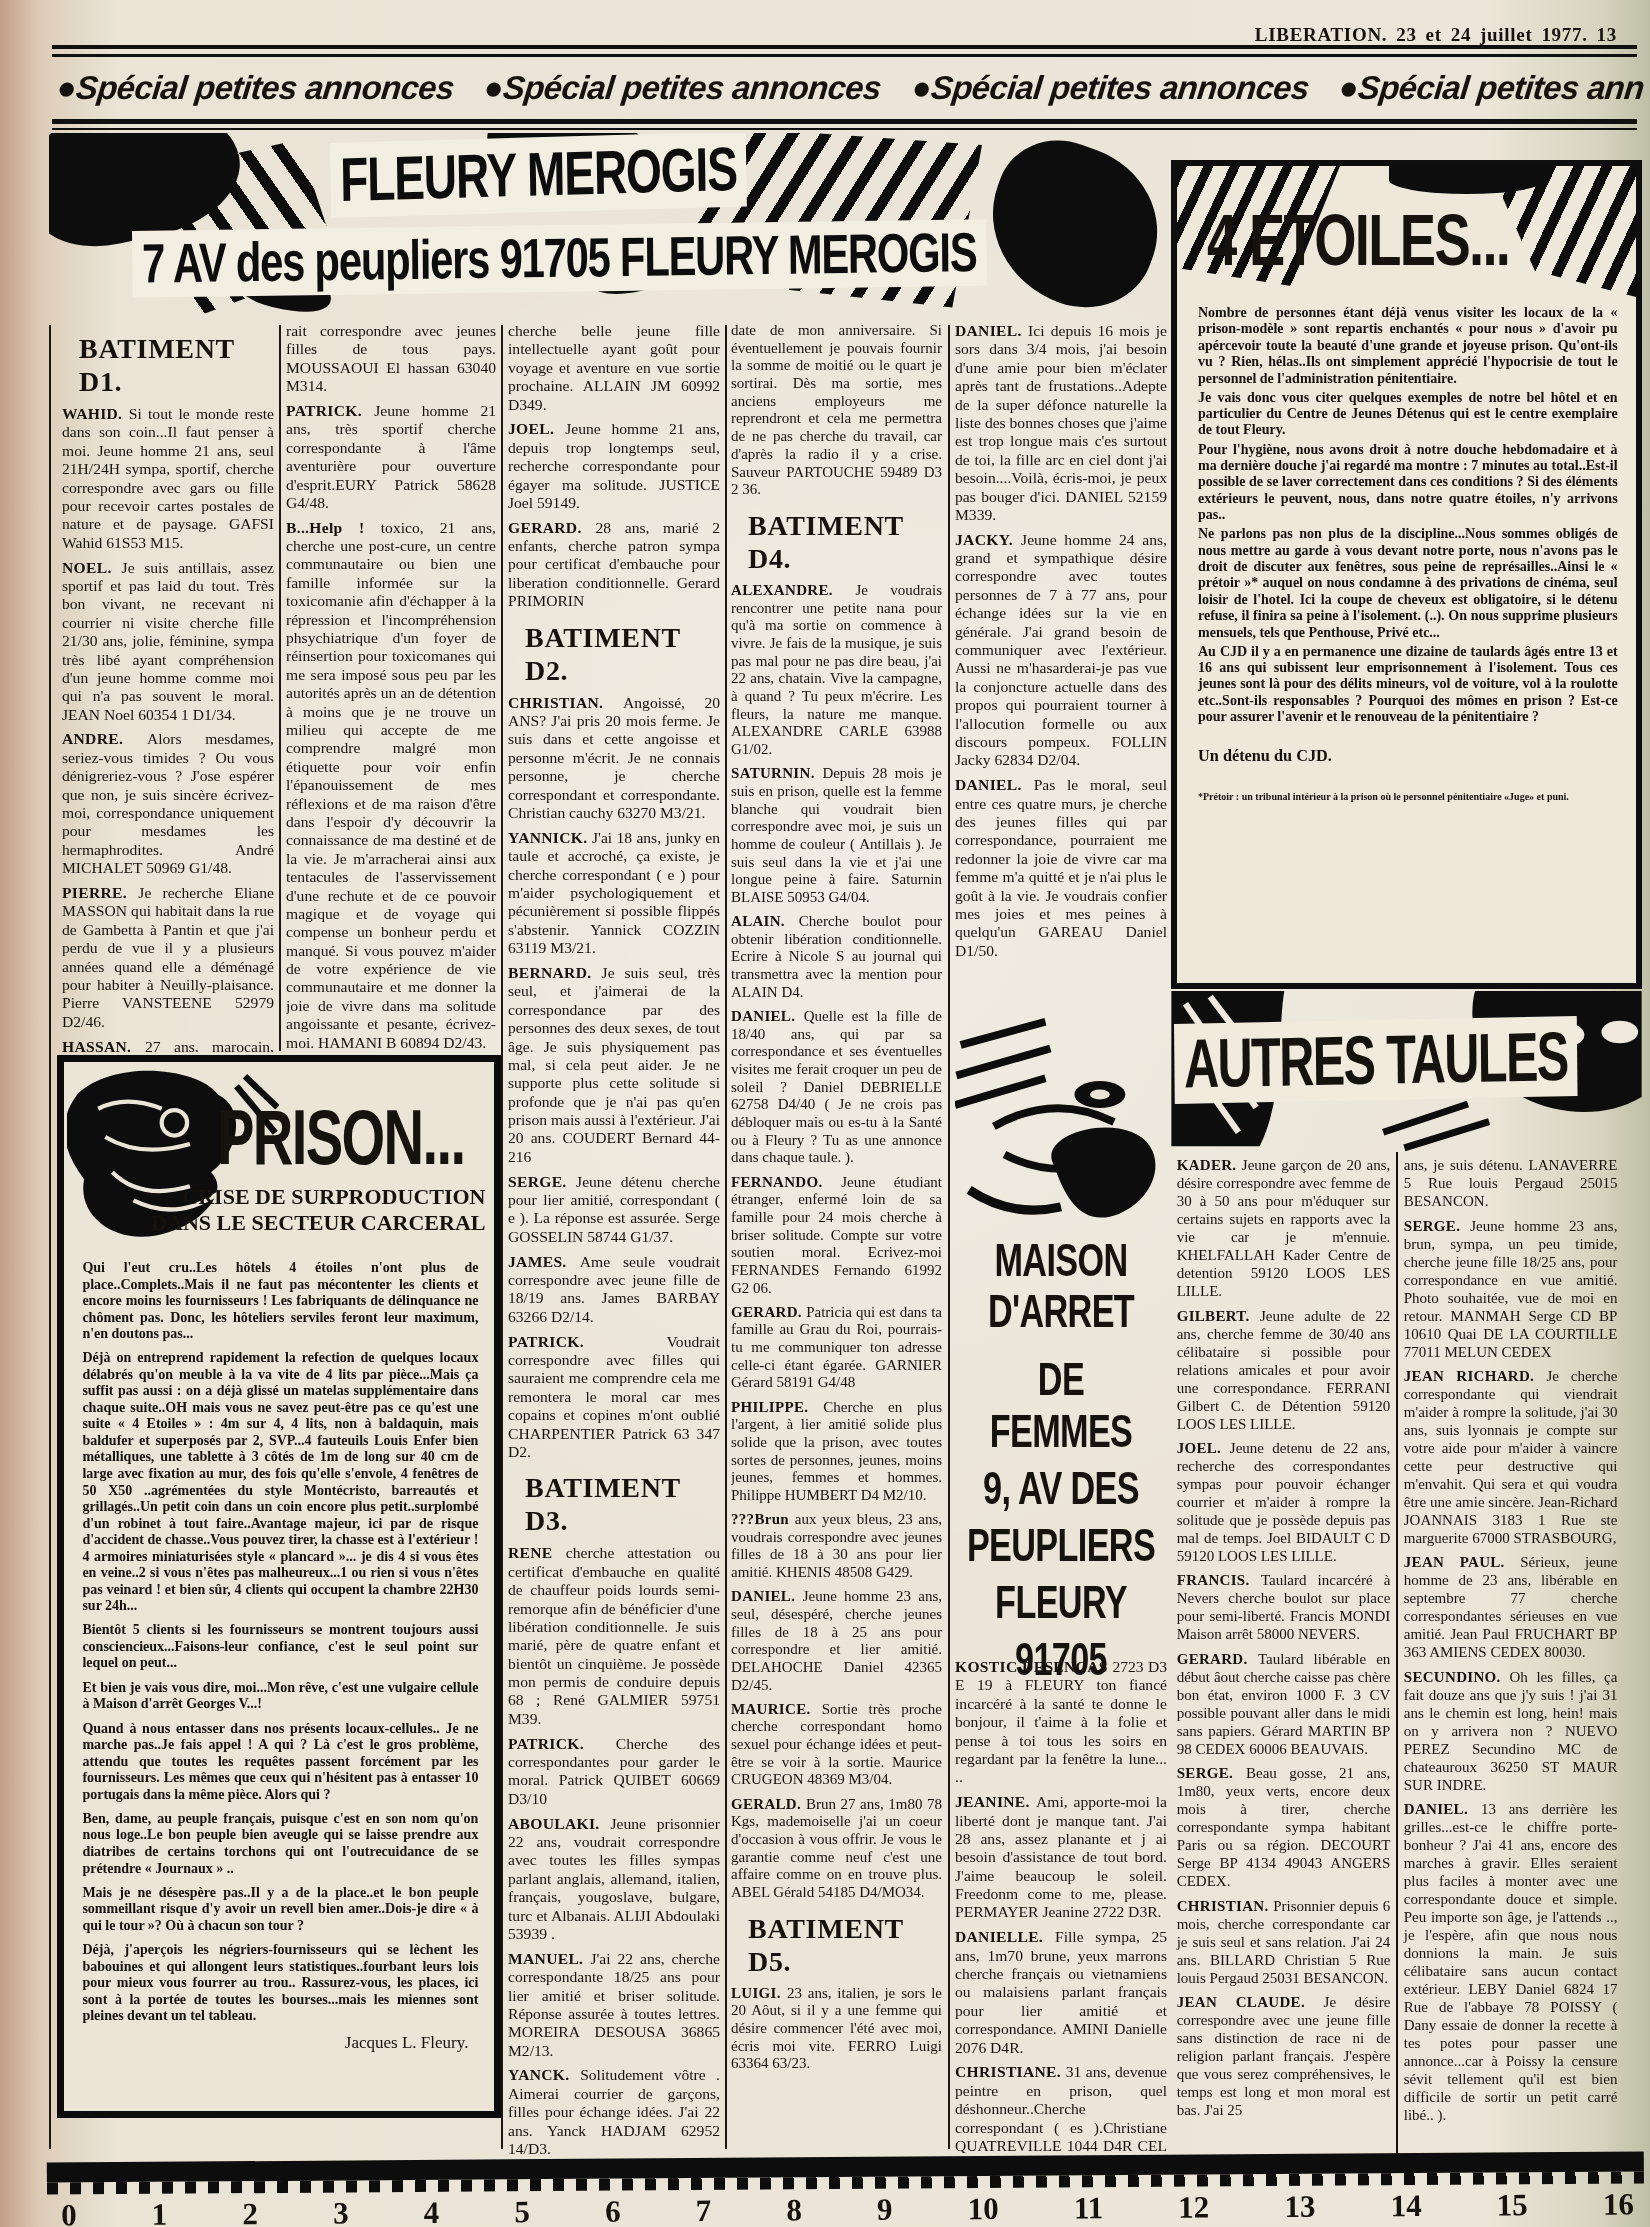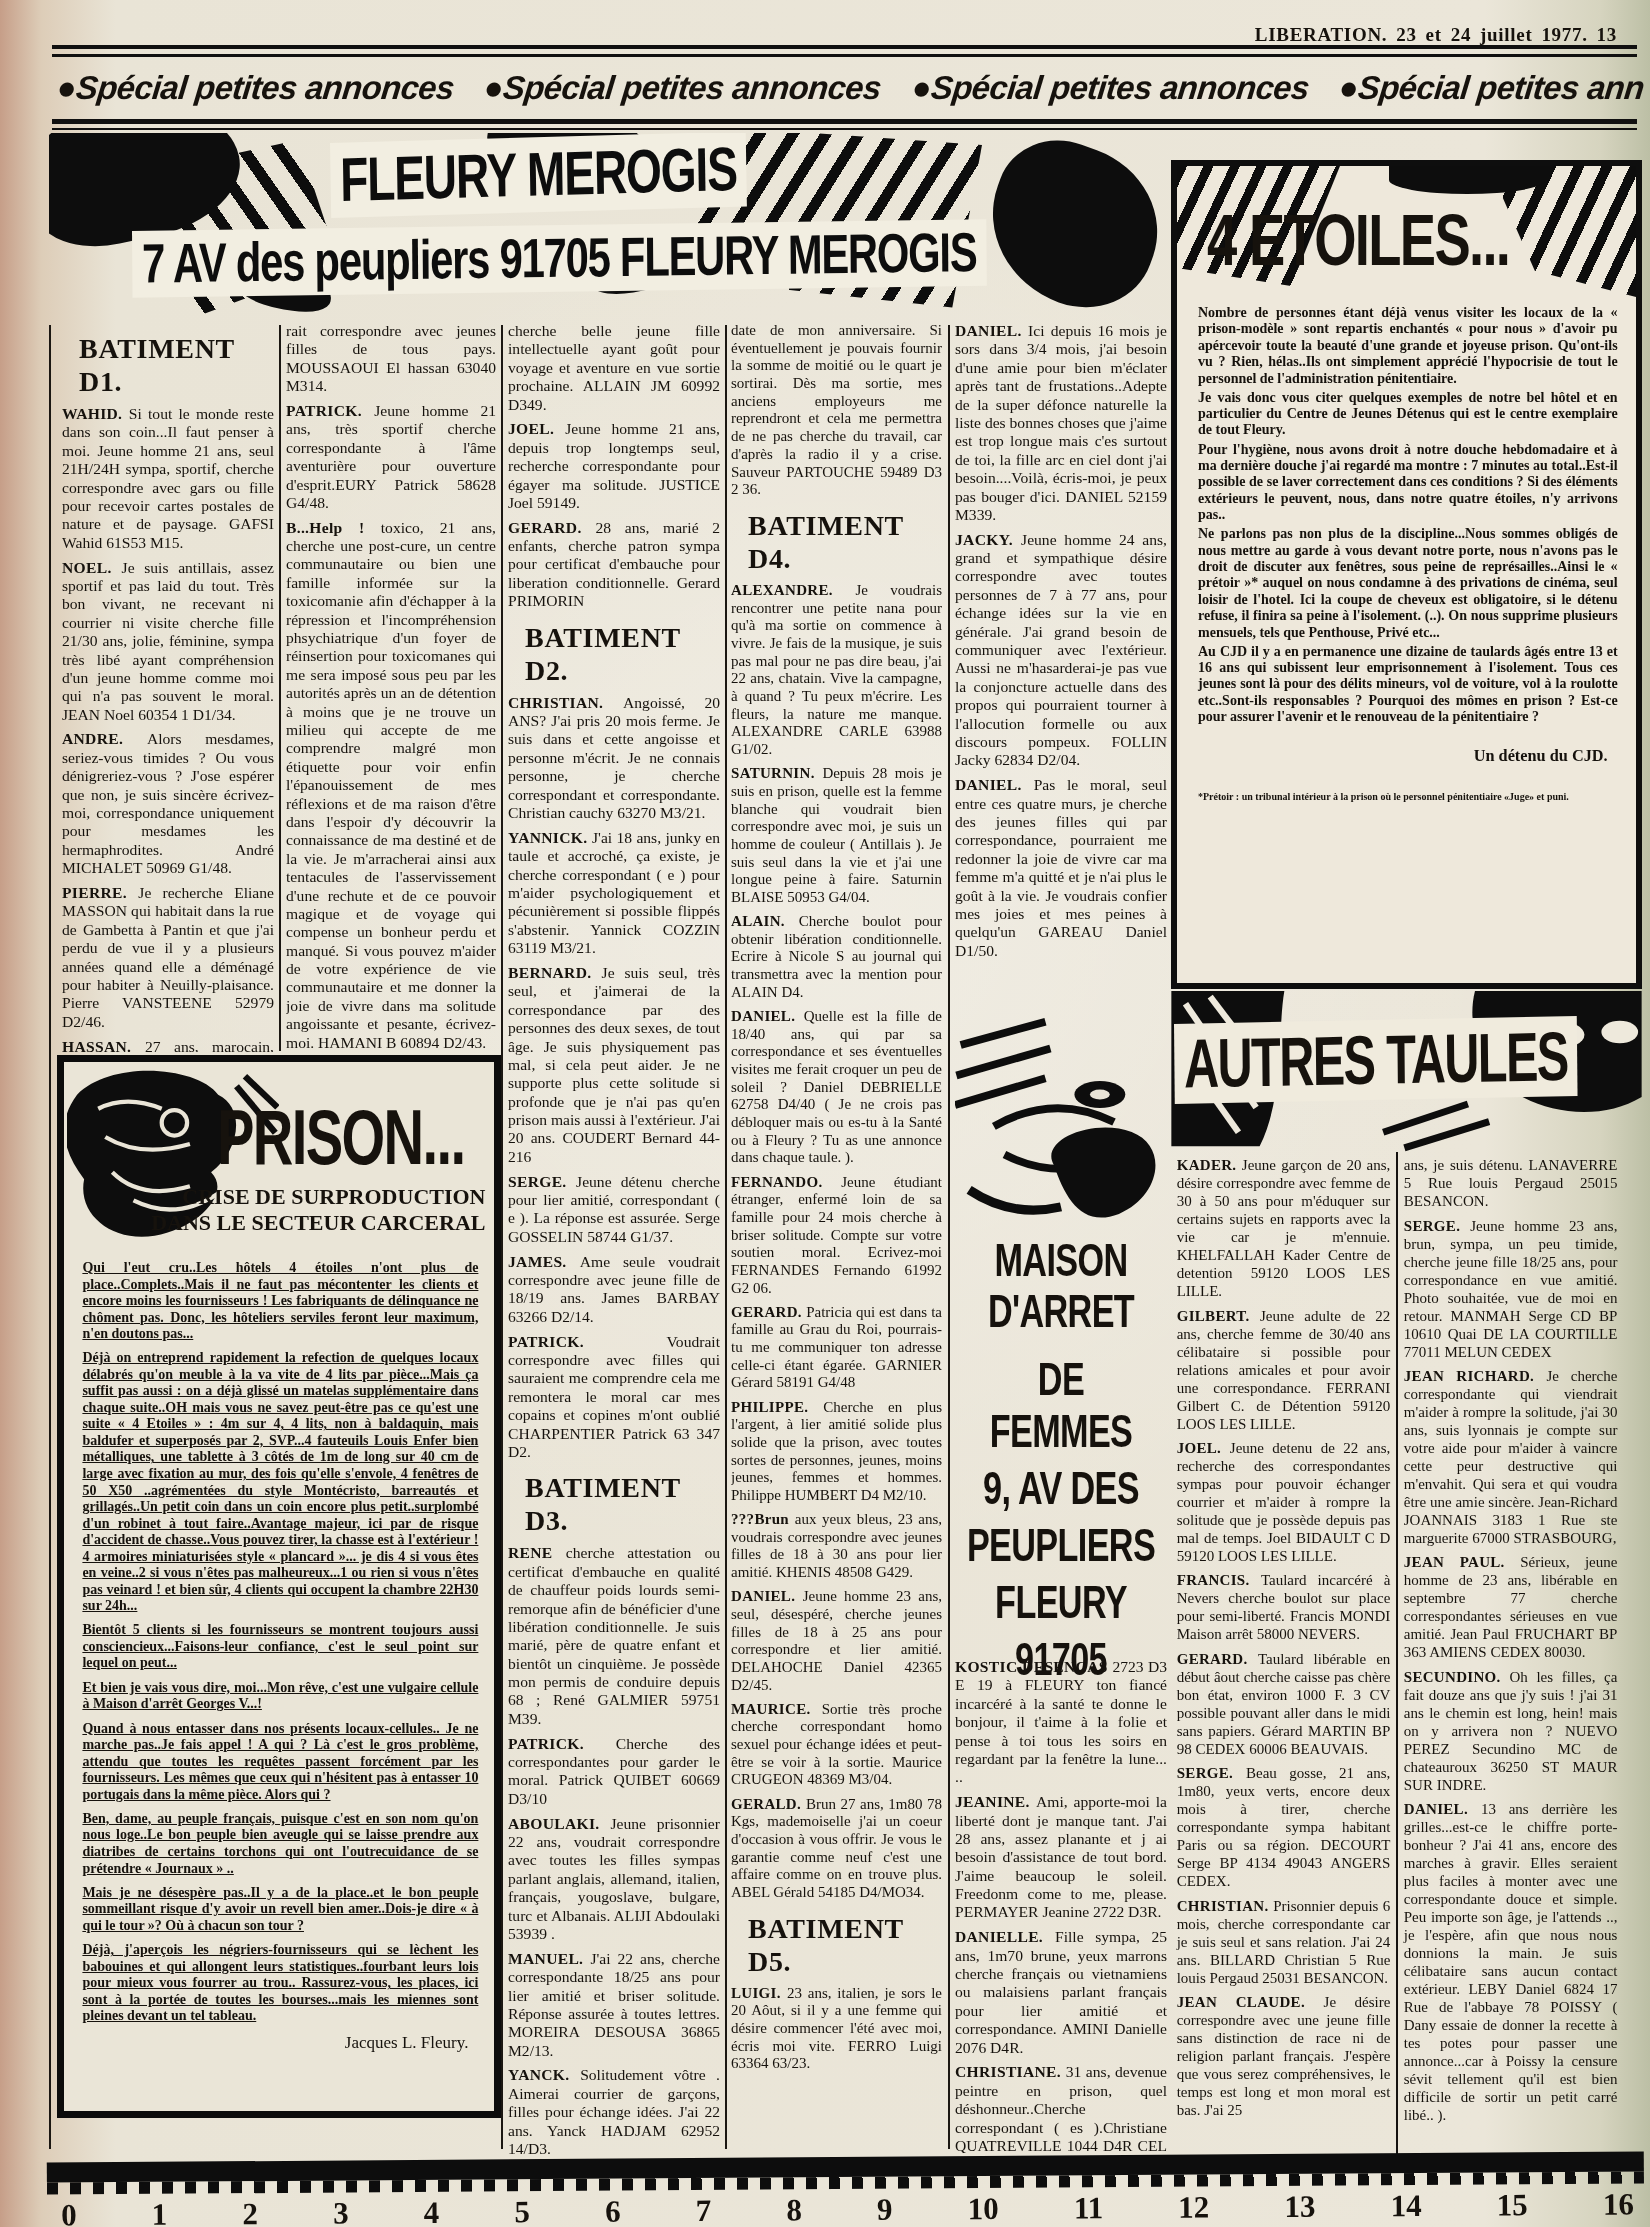--- a/index.html
+++ b/index.html
@@ -25,21 +25,21 @@
   .plate { position:absolute; background:#f2eee1; color:#0d0d0d; font-family:"Liberation Sans",sans-serif; font-weight:900; white-space:nowrap; padding:1.4px 11.3px; }
   .plate1 { left:281px; top:10px; font-size:55px; transform:scale(0.84,1.12) rotate(-1.2deg); transform-origin:left top; letter-spacing:-1.4px; }
   .plate2 { left:83px; top:98px; font-size:48px; transform:scale(0.87,1.15) rotate(-0.6deg); transform-origin:left top; letter-spacing:-1.4px; }
 
   
   .etoiles { position:absolute; left:1171px; top:160px; width:471px; height:829px; border:6.4px solid #0e0e0e; background:#eee8db; overflow:hidden; }
   .et-art { position:absolute; left:0; top:0; right:0; height:131px; }
   .et-title { position:absolute; left:30px; top:33px; font-family:"Liberation Sans",sans-serif; font-weight:900; font-size:68px; transform:scale(0.80,1.05); transform-origin:left top; letter-spacing:-2.1px; }
   .et-flow { position:absolute; left:21px; right:18.4px; top:139px; }
   .et-flow .para { font-weight:700; font-size:14px; line-height:1.17; text-align:justify; margin-bottom:2.8px; }
-  .et-sig { text-align:right; font-weight:700; font-size:16.3px; margin:20px 10px 0 0; }
+  .et-sig { text-align:left; font-weight:700; font-size:16.3px; margin:20px 10px 0 0; }
   .et-foot { margin-top:25px; font-weight:700; font-size:10px; line-height:1.2; text-align:justify; }
 
   
   .col { position:absolute; overflow:hidden; font-size:15.6px; line-height:1.18; }
   .ad { margin:0 0 6.4px; text-align:justify; }
   .ad b { font-weight:700; letter-spacing:0.3px; }
   .bat { font-size:28px; font-weight:700; letter-spacing:0.7px; margin:10px 0 7px 17px; font-family:"Liberation Serif",serif; }
   #c1 { left:62px;  top:322px; width:212px; height:730px; }
   #c2 { left:286px; top:322px; width:210px; height:730px; }
   #c3 { left:508px; top:322px; width:212px; height:1833px; }
@@ -52,21 +52,21 @@
   .maison { position:absolute; left:955px; top:1232px; width:212px; text-align:center; }
   .mline { font-family:"Liberation Sans",sans-serif; font-weight:900; font-size:38px; line-height:57px; transform:scale(0.9,1.2); letter-spacing:-0.7px; }
 
   
   .prison { position:absolute; left:57px; top:1055px; width:444px; height:1063px; border:7px solid #0c0c0c; background:#eae5d7; overflow:hidden; }
   .pr-head { position:relative; height:190px; }
   .pr-art { position:absolute; left:2.8px; top:2.8px; }
   .pr-title { position:absolute; left:153px; top:31px; font-family:"Liberation Sans",sans-serif; font-weight:900; font-size:72px; transform:scale(0.78,1.08); transform-origin:left top; letter-spacing:-2.1px; }
   .pr-sub { position:absolute; right:8.5px; top:122px; text-align:right; font-weight:700; font-size:22px; line-height:1.16; }
   .pr-flow { position:absolute; left:18.4px; right:15.6px; top:198px; }
-  .pr-flow .para { font-weight:700; font-size:14px; line-height:1.18; text-align:justify; margin-bottom:7.8px;text-decoration:underline; }
+  .pr-flow .para { font-weight:700; font-size:14px; line-height:1.18; text-align:justify; margin-bottom:7.8px; }
   .pr-sig { text-align:right; font-weight:400; font-size:17px; margin:4.2px 10px 0 0; }
 
   
   .autres { position:absolute; left:1171px; top:991px; width:471px; height:1163px; overflow:hidden; }
   .au-head { position:relative; height:161px; }
   .au-title { position:absolute; left:2.8px; top:33px; background:#f0ebdd; padding:0 12.7px; font-family:"Liberation Sans",sans-serif; font-weight:900; font-size:64px; transform:scale(0.76,1.08) rotate(-0.8deg); transform-origin:left top; letter-spacing:-2.1px; white-space:nowrap; }
   .au-cols { position:absolute; top:161px; left:0; right:0; bottom:0; display:flex; }
   .au-col { width:225px; padding:4.2px 5.7px 0; font-size:15px; line-height:1.2; overflow:hidden; }
   .au-divider { width:2.1px; background:#151210; }
 

